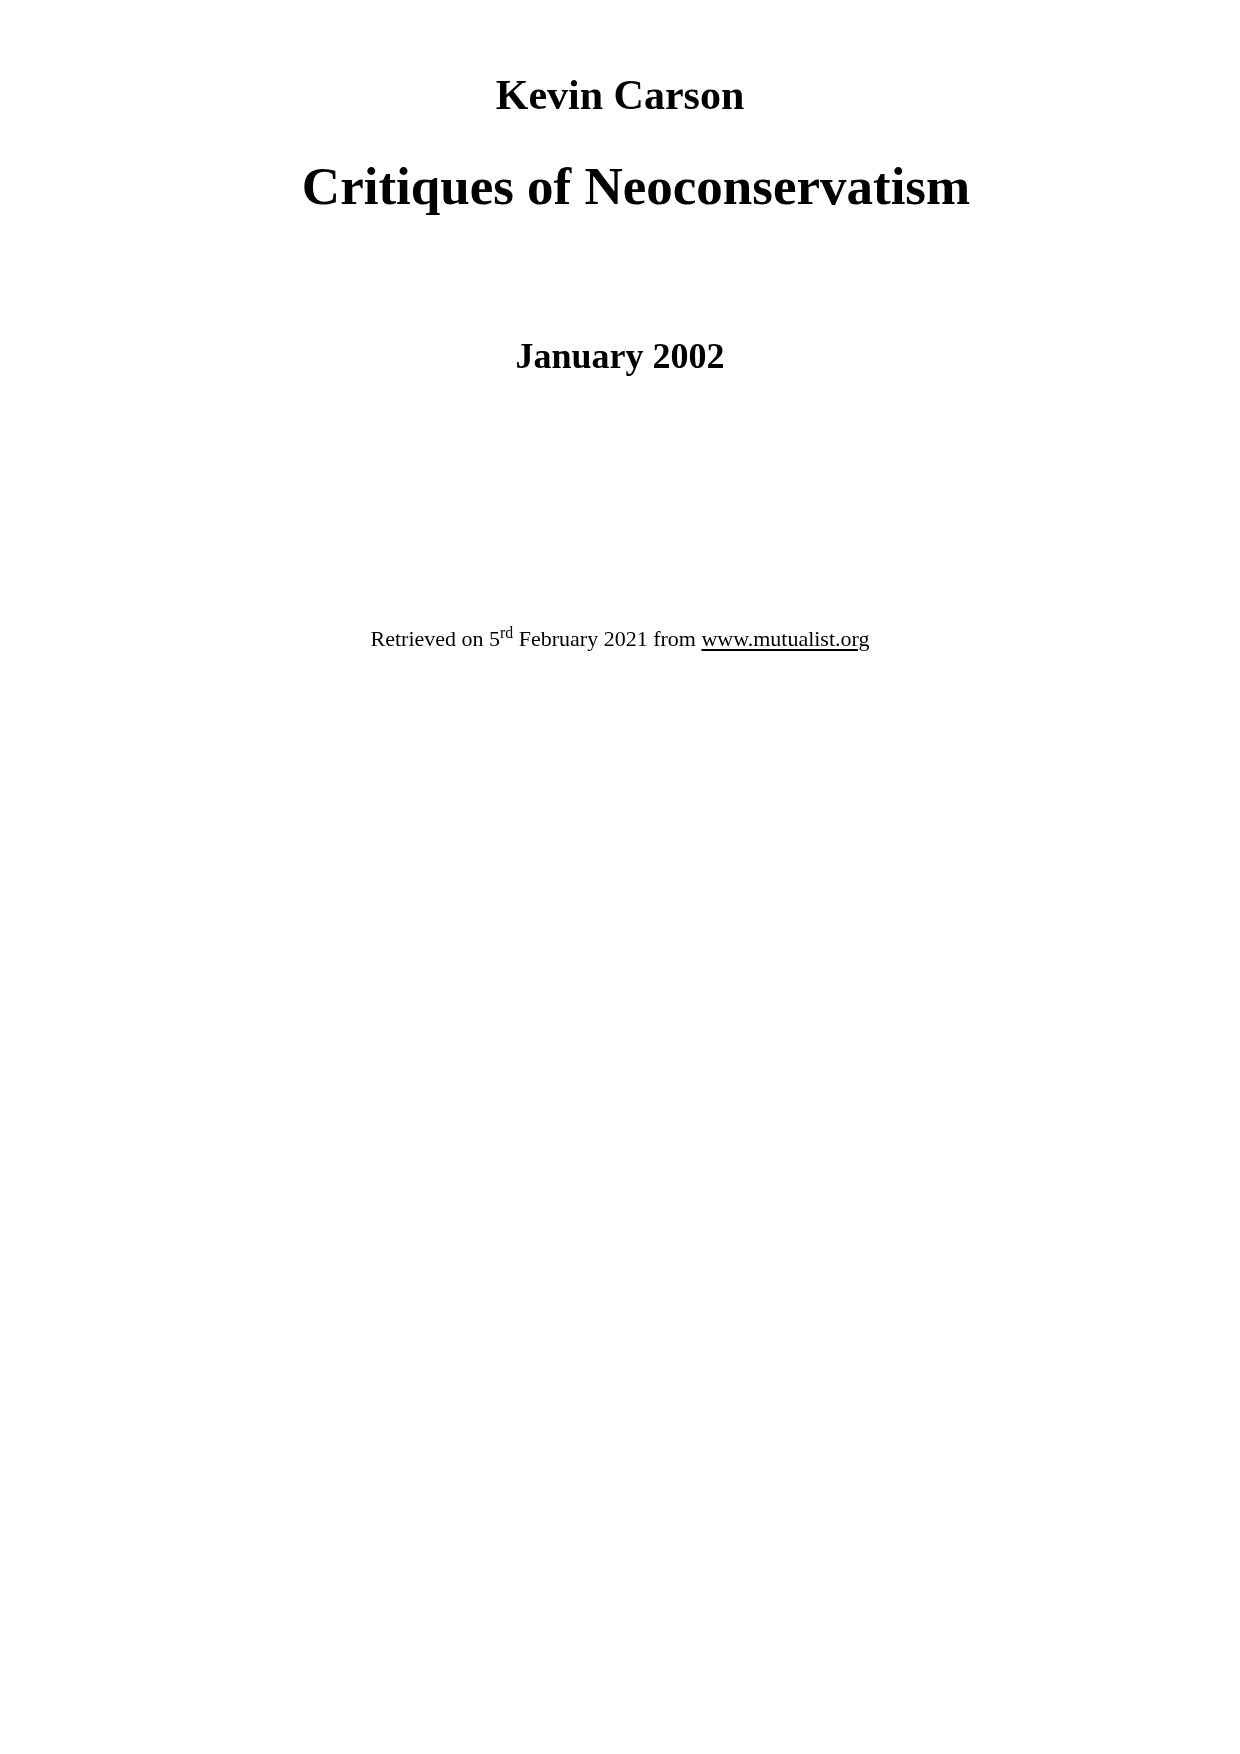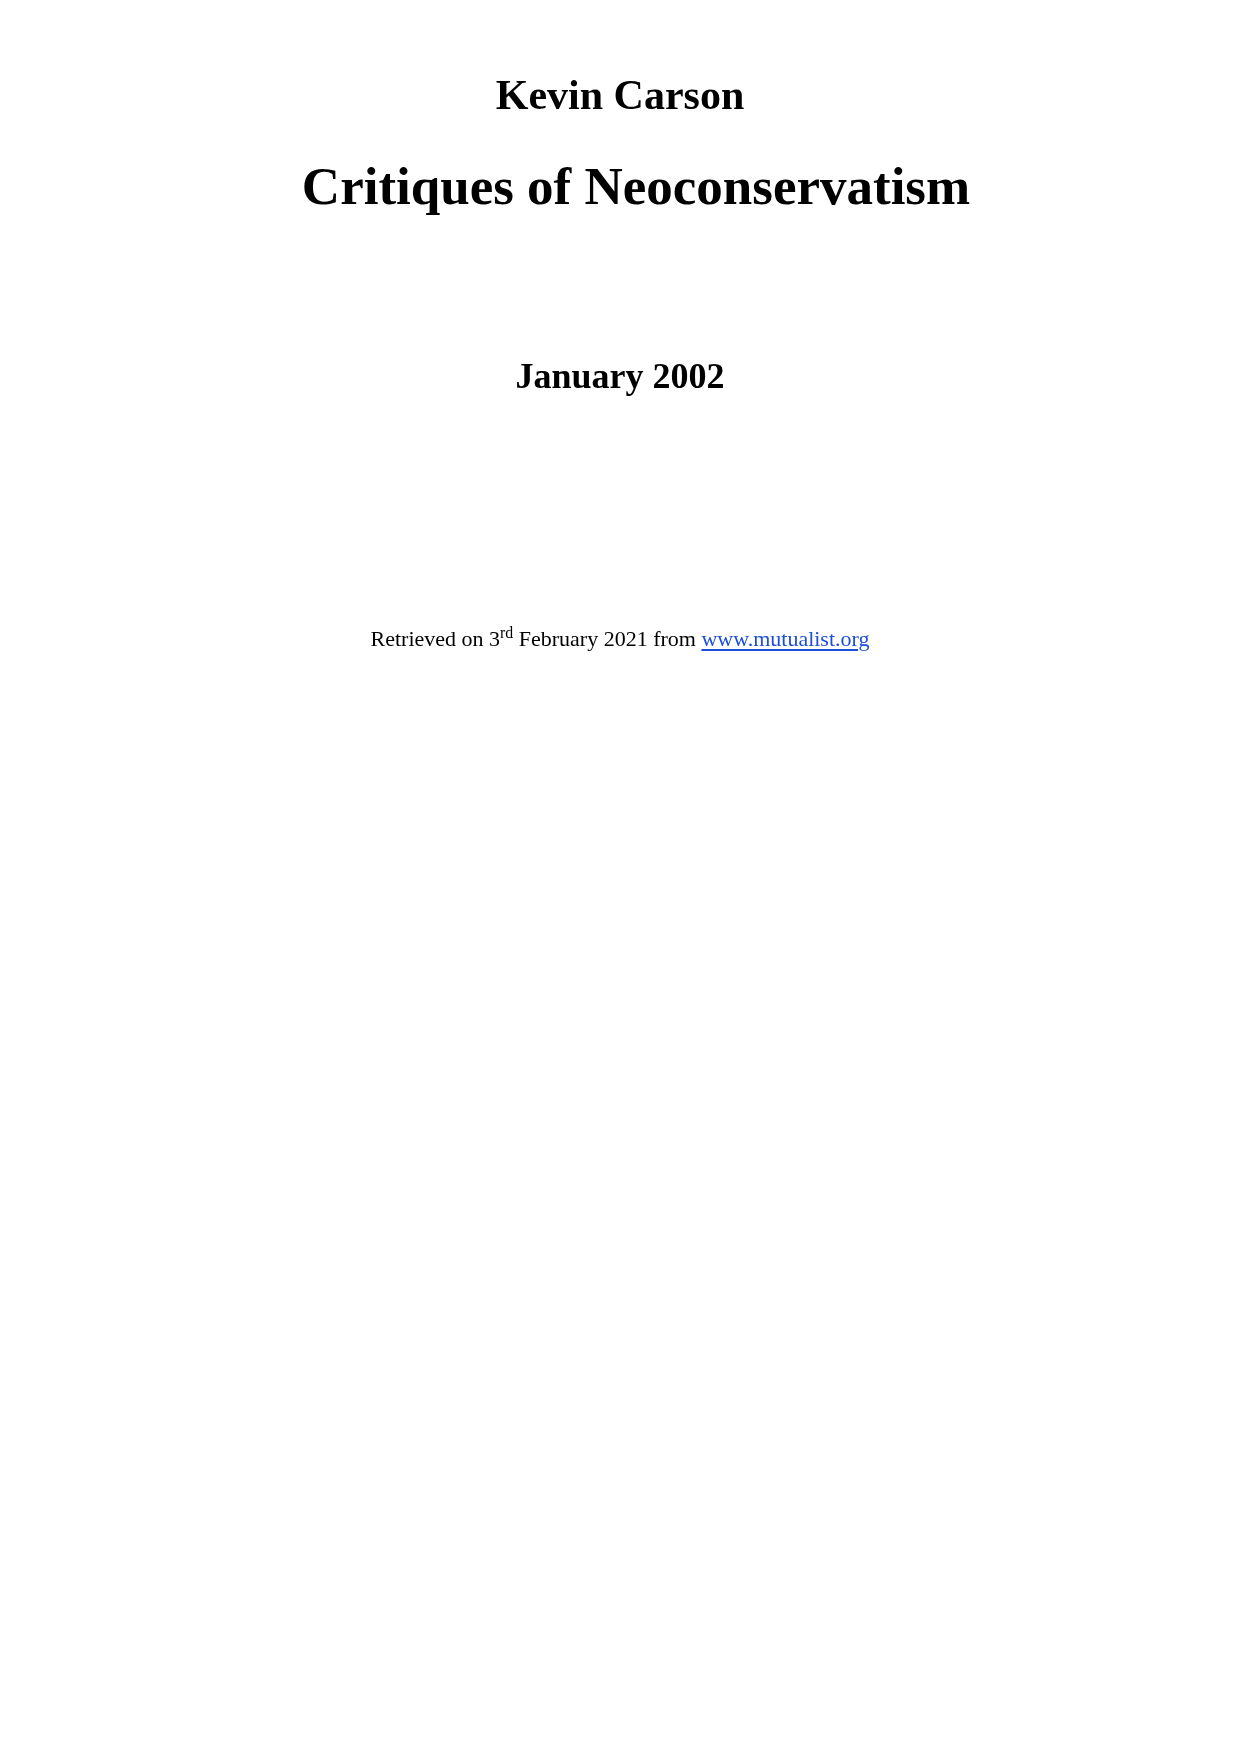--- a/index.html
+++ b/index.html
@@ -37,48 +37,47 @@
   }
   .subtitle {
     top: 248px;
     font-size: 46px;
     font-weight: bold;
   }
   .pubdate {
     top: 338px;
     font-size: 36px;
     font-weight: bold;
-    margin-top: 20px;
   }
   .retrieved {
     top: 628px;
     font-size: 22px;
     font-weight: normal;
   }
   .retrieved sup {
     font-size: 0.72em;
     line-height: 0;
     vertical-align: super;
   }
   .retrieved .source-link {
-    color: #1d4ed8;
+    color: #000000;
     text-decoration: underline;
     text-underline-offset: 3px;
     cursor: pointer;
   }
 </style>
 </head>
 <body>
 
 <div class="page">
 
   <div class="line author">Kevin Carson</div>
 
   <div class="line title">Critiques of Neoconservatism</div>
 
 
   <div class="line pubdate">January 2002</div>
 
   <div class="line retrieved">
-    <span>Retrieved on 3</span><sup>rd</sup><span> February 2021 from </span><span class="source-link">www.mutualist.org</span>
+    <span>Retrieved on 5</span><sup>rd</sup><span> February 2021 from </span><span class="source-link">www.mutualist.org</span>
   </div>
 
 </div>
 
 </body></html>

